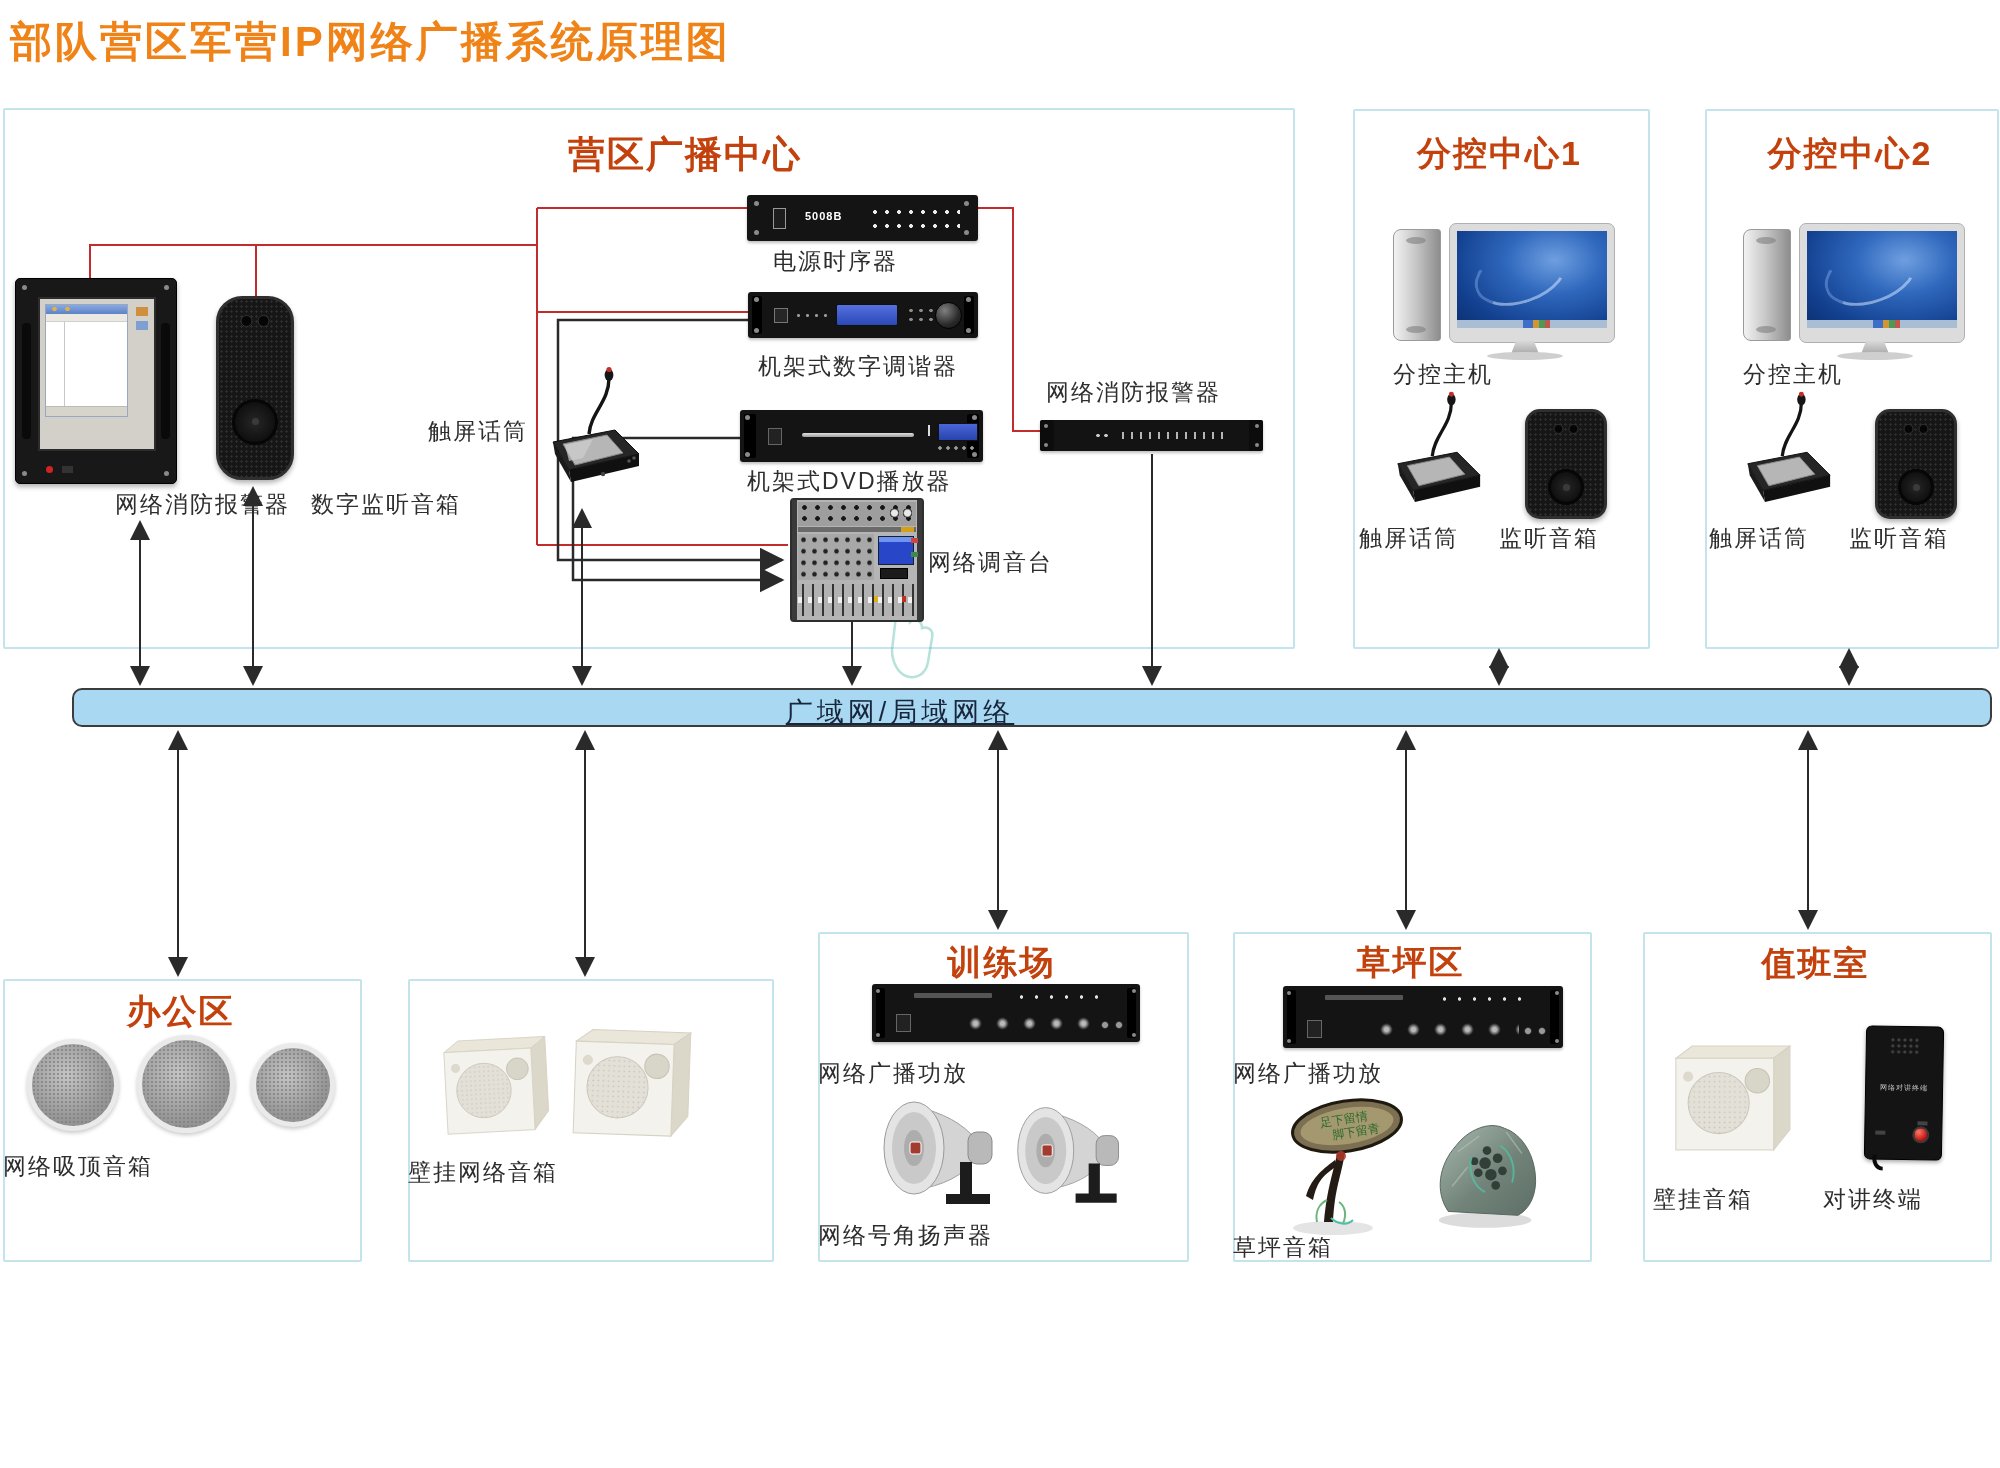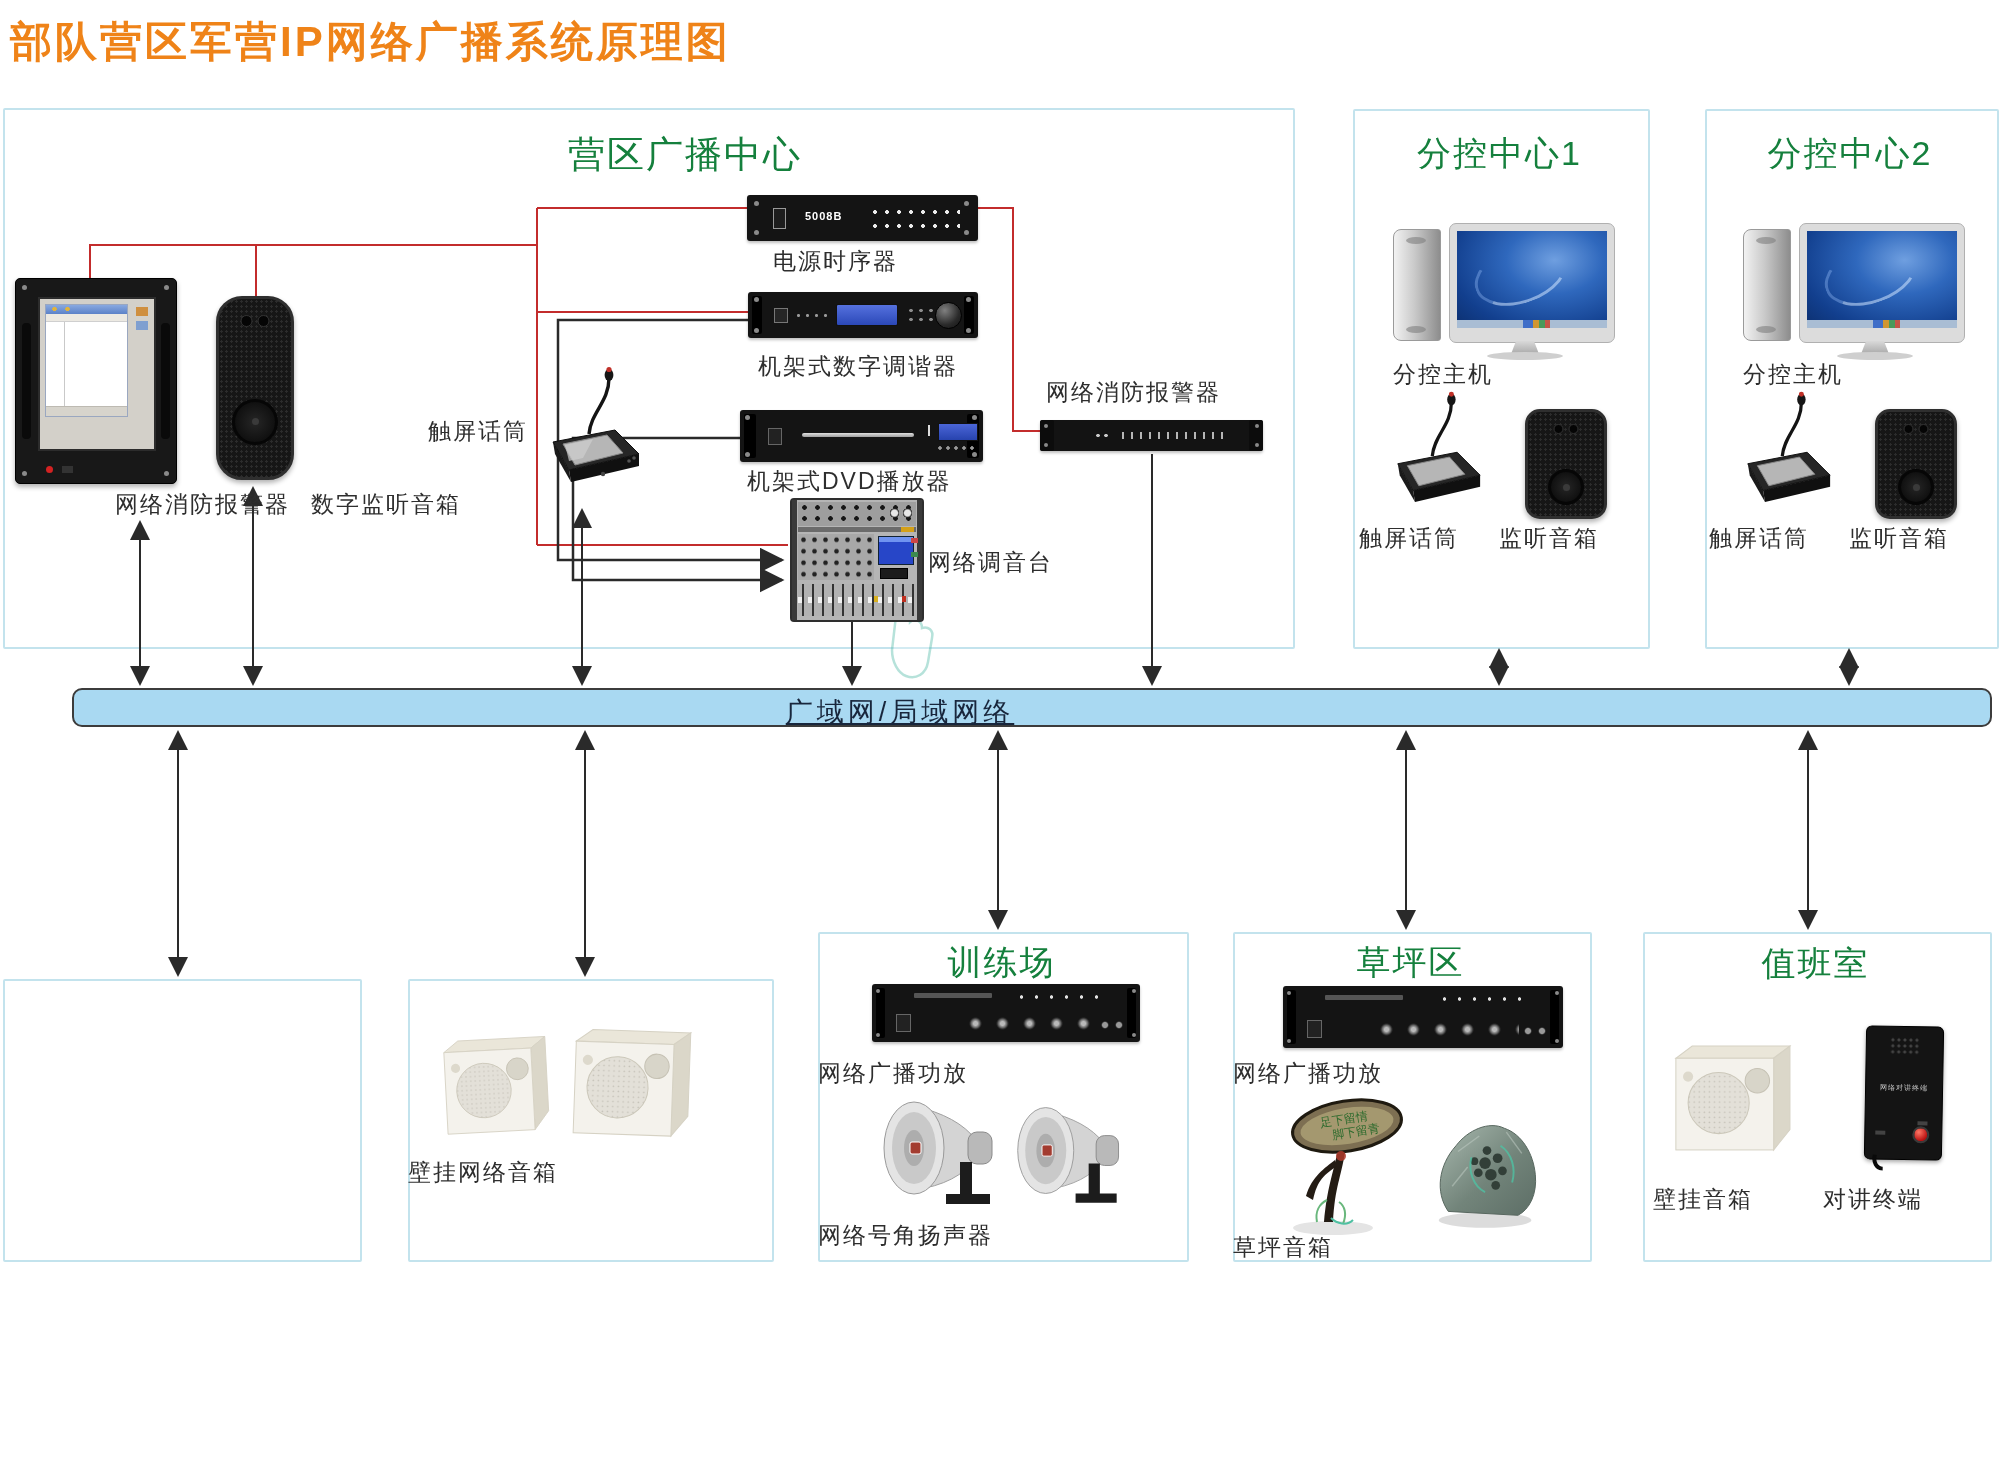--- a/index.html
+++ b/index.html
@@ -1,20 +1,20 @@
 <!DOCTYPE html>
 <html><head>
 <meta charset="utf-8">
 <style>
   html,body{margin:0;padding:0;background:#fff;}
   #canvas{position:relative;width:2000px;height:1468px;background:#ffffff;overflow:hidden;
           font-family:"Liberation Sans","DejaVu Sans",sans-serif;}
   .abs{position:absolute;}
   .box{position:absolute;border:2px solid #c3e3ed;background:#fff;border-radius:2px;}
-  .otitle{position:absolute;color:#15803d;font-weight:normal;text-align:center;letter-spacing:2px;}
+  .otitle{position:absolute;color:#c2410c;font-weight:bold;text-align:center;letter-spacing:2px;}
   .lbl{position:absolute;color:#2e2e2e;font-size:23px;text-align:left;letter-spacing:2px;white-space:nowrap;}
   .pagetitle{position:absolute;left:10px;top:14px;color:#ef8318;font-size:42px;font-weight:bold;letter-spacing:3px;}
 
   
   .rack{position:absolute;background:#141414;border-radius:3px;box-shadow:0 2px 3px rgba(0,0,0,.25);}
   .ear{position:absolute;top:4px;bottom:4px;width:10px;background:#000;border-radius:2px;}
   .ear.l{left:4px;} .ear.r{right:4px;}
   .scrdot{position:absolute;width:5px;height:5px;border-radius:50%;background:#8a8a8a;}
 
   
@@ -380,20 +380,27 @@
           <i style="width:8px;height:8px;"></i>
         </div>
       <div class="mspk-woof" style="top:55%;width:30px;height:30px;">
           <i></i>
         </div>
     </div>
     <div class="lbl" style="left:4px;top:414px;width:160px;">触屏话筒</div>
     <div class="lbl" style="left:144px;top:414px;width:140px;">监听音箱</div>
   </div>
 
+  <div class="abs" style="left:3px;top:979px;width:355px;height:279px;">
+    <div class="otitle" style="left:0;top:10px;width:100%;font-size:34px;">办公区</div>
+    <div class="cspk" style="left:24px;top:60px;width:82px;height:82px;"></div>
+    <div class="cspk" style="left:134px;top:56px;width:88px;height:88px;"></div>
+    <div class="cspk" style="left:248px;top:64px;width:74px;height:74px;"></div>
+    <div class="lbl" style="left:0;top:172px;width:100%;">网络吸顶音箱</div>
+  </div>
 
   <div class="abs" style="left:408px;top:979px;width:362px;height:279px;">
     <svg viewBox="0 0 130 108" style="position:absolute;left:34px;top:58px;width:118px;height:98px;transform:rotate(-3deg);">
       <polygon points="4,14 100,14 116,2 20,2" fill="#eae6d9" stroke="#d6d2c4"></polygon>
       <polygon points="100,14 116,2 116,84 100,104" fill="#dbd7c9" stroke="#d6d2c4"></polygon>
       <rect x="4" y="14" width="96" height="90" fill="#f4f2ec" stroke="#d6d2c4"></rect>
       <circle cx="46" cy="58" r="30" fill="#e3e0d8" stroke="#ccc8ba"></circle>
       <circle cx="46" cy="58" r="30" fill="url(#wdots)"></circle>
       <circle cx="84" cy="36" r="12" fill="#d8d5c9" stroke="#c6c2b4"></circle>
       <circle cx="16" cy="32" r="5" fill="#ddd9cc"></circle>

